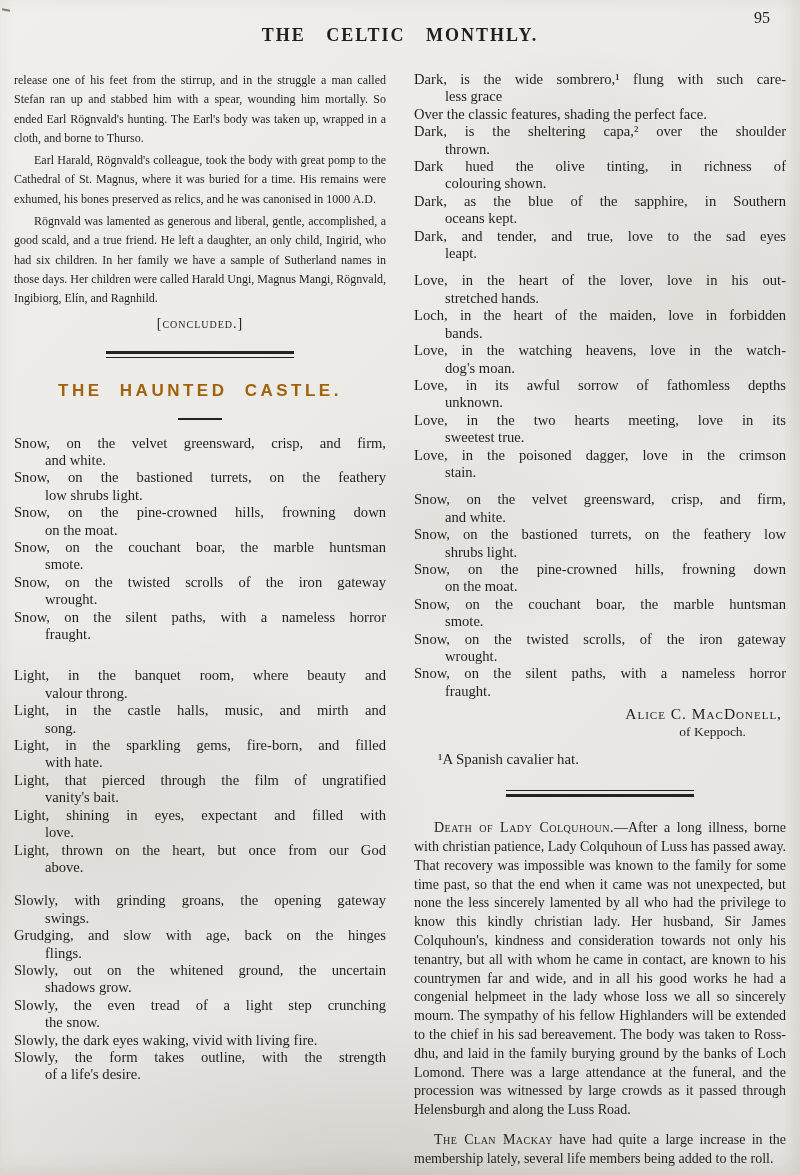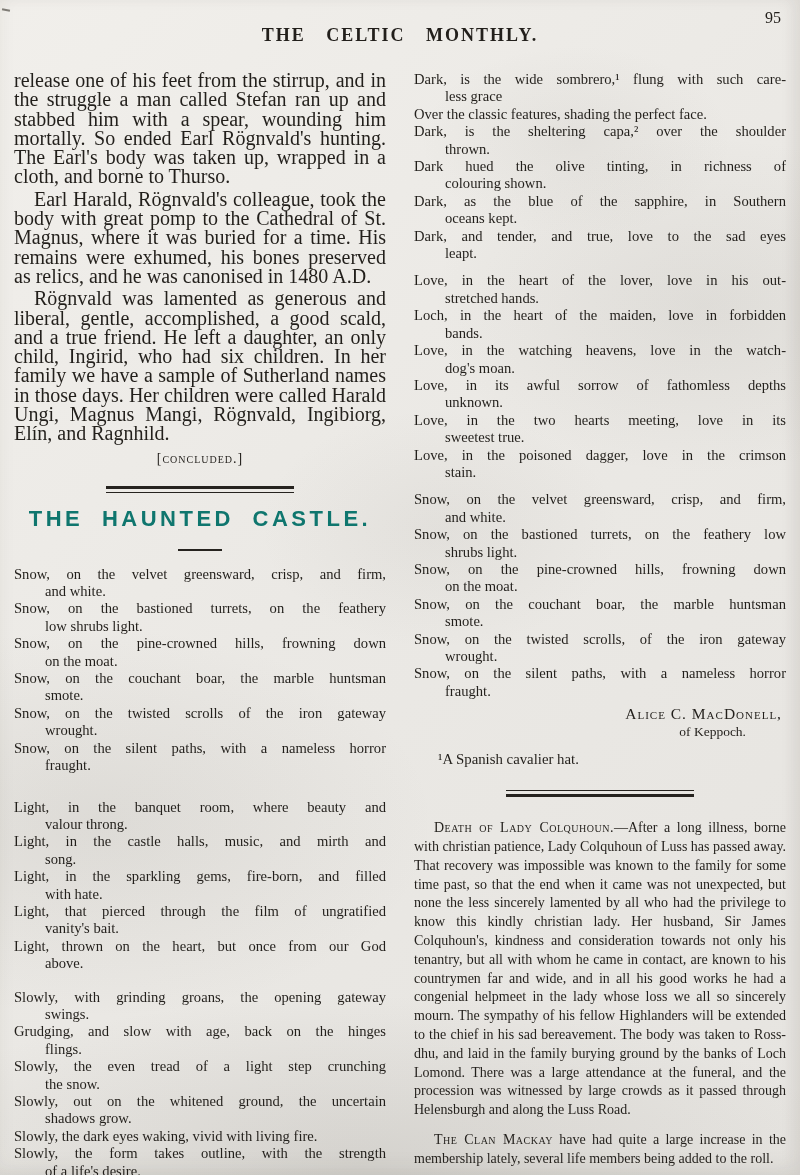--- a/index.html
+++ b/index.html
@@ -11,33 +11,33 @@
       radial-gradient(ellipse 520px 300px at 12% 70%, rgba(120,116,108,0.12), transparent 65%),
       radial-gradient(ellipse 700px 240px at 45% 99%, rgba(110,106,98,0.16), transparent 70%),
       radial-gradient(ellipse 300px 200px at 55% 45%, rgba(125,120,112,0.08), transparent 60%),
       radial-gradient(ellipse 260px 160px at 72% 12%, rgba(120,116,108,0.08), transparent 60%),
       linear-gradient(135deg,#f1efeb 0%,#ebe9e5 45%,#e6e4e0 100%);
     box-shadow:inset -8px 0 14px rgba(60,55,48,0.06), inset 0 -10px 18px rgba(60,55,48,0.05);
   }
   .artifact1{position:absolute;left:2px;top:9px;width:8px;height:2px;background:#5a564f;transform:rotate(10deg);opacity:.75;}
   header{position:relative;text-align:center;padding-top:25px;height:30px;}
   .title{font-size:18px;font-weight:bold;letter-spacing:2px;word-spacing:14px;margin:0;display:inline-block;}
-  .pageno{position:absolute;right:19px;top:9px;font-size:16px;}
+  .pageno{position:absolute;right:30px;top:9px;font-size:16px;}
   .columns{display:flex;gap:28px;padding:0 14px;margin-top:16px;}
   .col{width:372px;}
-  .prose{font-size:20px;line-height:19.3px;text-align:justify;margin:0 0 3px 0;}
+  .prose{font-size:12px;line-height:19.3px;text-align:justify;margin:0 0 3px 0;}
   .ind{text-indent:20px;}
   .article{font-size:14px;line-height:18.8px;margin:0;}
   .article + .article{margin-top:11px;}
   .sc{font-variant:small-caps;}
   .lead{letter-spacing:.5px;}
   .concluded{text-align:center;font-size:14px;letter-spacing:1px;margin-top:7px;font-variant:small-caps;}
   .rule-double{width:188px;margin:19px auto 0;border-top:3px solid #26231f;border-bottom:1px solid #26231f;height:3px;}
   .rule-double.flip{border-top-width:1px;border-bottom-width:3px;margin-top:20px;}
-  .section-title{font-family:"Liberation Sans","DejaVu Sans",sans-serif;font-weight:bold;font-size:22px;letter-spacing:3.5px;word-spacing:9px;text-align:center;margin:13px 0 0;color:#0f766e;}
+  .section-title{font-family:"Liberation Sans","DejaVu Sans",sans-serif;font-weight:bold;font-size:17px;letter-spacing:3.5px;word-spacing:9px;text-align:center;margin:23px 0 0;color:#a16207;}
   .rule-short{width:44px;border-top:2.5px solid #26231f;margin:17px auto 0;}
   .stanza{font-size:14.6px;}
   .st-snow{margin-top:15px;}
   .st-light{margin-top:24px;}
   .st-slowly{margin-top:16px;}
   .st-dark{margin-top:0;}
   .st-love{margin-top:10px;}
   .st-snow2{margin-top:10px;}
   .poem-line .la{display:block;line-height:17.4px;white-space:nowrap;overflow:hidden;}
   .poem-line.two .la{text-align:justify;text-align-last:justify;}
@@ -56,21 +56,21 @@
 
 <header>
   <h1 class="title">THE CELTIC MONTHLY.</h1>
   <span class="pageno">95</span>
 </header>
 
 <div class="columns">
 
   <div class="col">
     <p class="prose">release one of his feet from the stirrup, and in the struggle a man called Stefan ran up and stabbed him with a spear, wounding him mortally.  So ended Earl Rögnvald's hunting.  The Earl's body was taken up, wrapped in a cloth, and borne to Thurso.</p>
-    <p class="prose ind">Earl Harald, Rögnvald's colleague, took the body with great pomp to the Cathedral of St. Magnus, where it was buried for a time.  His remains were exhumed, his bones preserved as relics, and he was canonised in 1480 A.D.</p>
+    <p class="prose ind">Earl Harald, Rögnvald's colleague, took the body with great pomp to the Cathedral of St. Magnus, where it was buried for a time.  His remains were exhumed, his bones preserved as relics, and he was canonised in 1000 A.D.</p>
     <p class="prose ind">Rögnvald was lamented as generous and liberal, gentle, accomplished, a good scald, and a true friend.  He left a daughter, an only child, Ingirid, who had six children.  In her family we have a sample of Sutherland names in those days.  Her children were called Harald Ungi, Magnus Mangi, Rögnvald, Ingibiorg, Elín, and Ragnhild.</p>
     <div class="concluded">[concluded.]</div>
     <div class="rule-double"></div>
     <h2 class="section-title">THE HAUNTED CASTLE.</h2>
     <div class="rule-short"></div>
     <div class="stanza st-snow">
         <div class="poem-line two">
           <span class="la">Snow, on the velvet greensward, crisp, and firm,</span>
           <span class="lb">and white.</span>
         </div>
@@ -106,40 +106,44 @@
         </div>
         <div class="poem-line two">
           <span class="la">Light, in the sparkling gems, fire-born, and filled</span>
           <span class="lb">with hate.</span>
         </div>
         <div class="poem-line two">
           <span class="la">Light, that pierced through the film of ungratified</span>
           <span class="lb">vanity's bait.</span>
         </div>
         <div class="poem-line two">
+          <span class="la">Light, shining in eyes, expectant and filled with</span>
+          <span class="lb">love.</span>
+        </div>
+        <div class="poem-line two">
           <span class="la">Light, thrown on the heart, but once from our God</span>
           <span class="lb">above.</span>
         </div>
       </div>
     <div class="stanza st-slowly">
         <div class="poem-line two">
           <span class="la">Slowly, with grinding groans, the opening gateway</span>
           <span class="lb">swings.</span>
         </div>
         <div class="poem-line two">
           <span class="la">Grudging, and slow with age, back on the hinges</span>
           <span class="lb">flings.</span>
         </div>
         <div class="poem-line two">
+          <span class="la">Slowly, out on the whitened ground, the uncertain</span>
+          <span class="lb">shadows grow.</span>
+        </div>
+        <div class="poem-line two">
           <span class="la">Slowly, the even tread of a light step crunching</span>
           <span class="lb">the snow.</span>
-        </div>
-        <div class="poem-line two">
-          <span class="la">Slowly, out on the whitened ground, the uncertain</span>
-          <span class="lb">shadows grow.</span>
         </div>
         <div class="poem-line one">
           <span class="la">Slowly, the dark eyes waking, vivid with living fire.</span>
         </div>
         <div class="poem-line two">
           <span class="la">Slowly, the form takes outline, with the strength</span>
           <span class="lb">of a life's desire.</span>
         </div>
       </div>
   </div>

